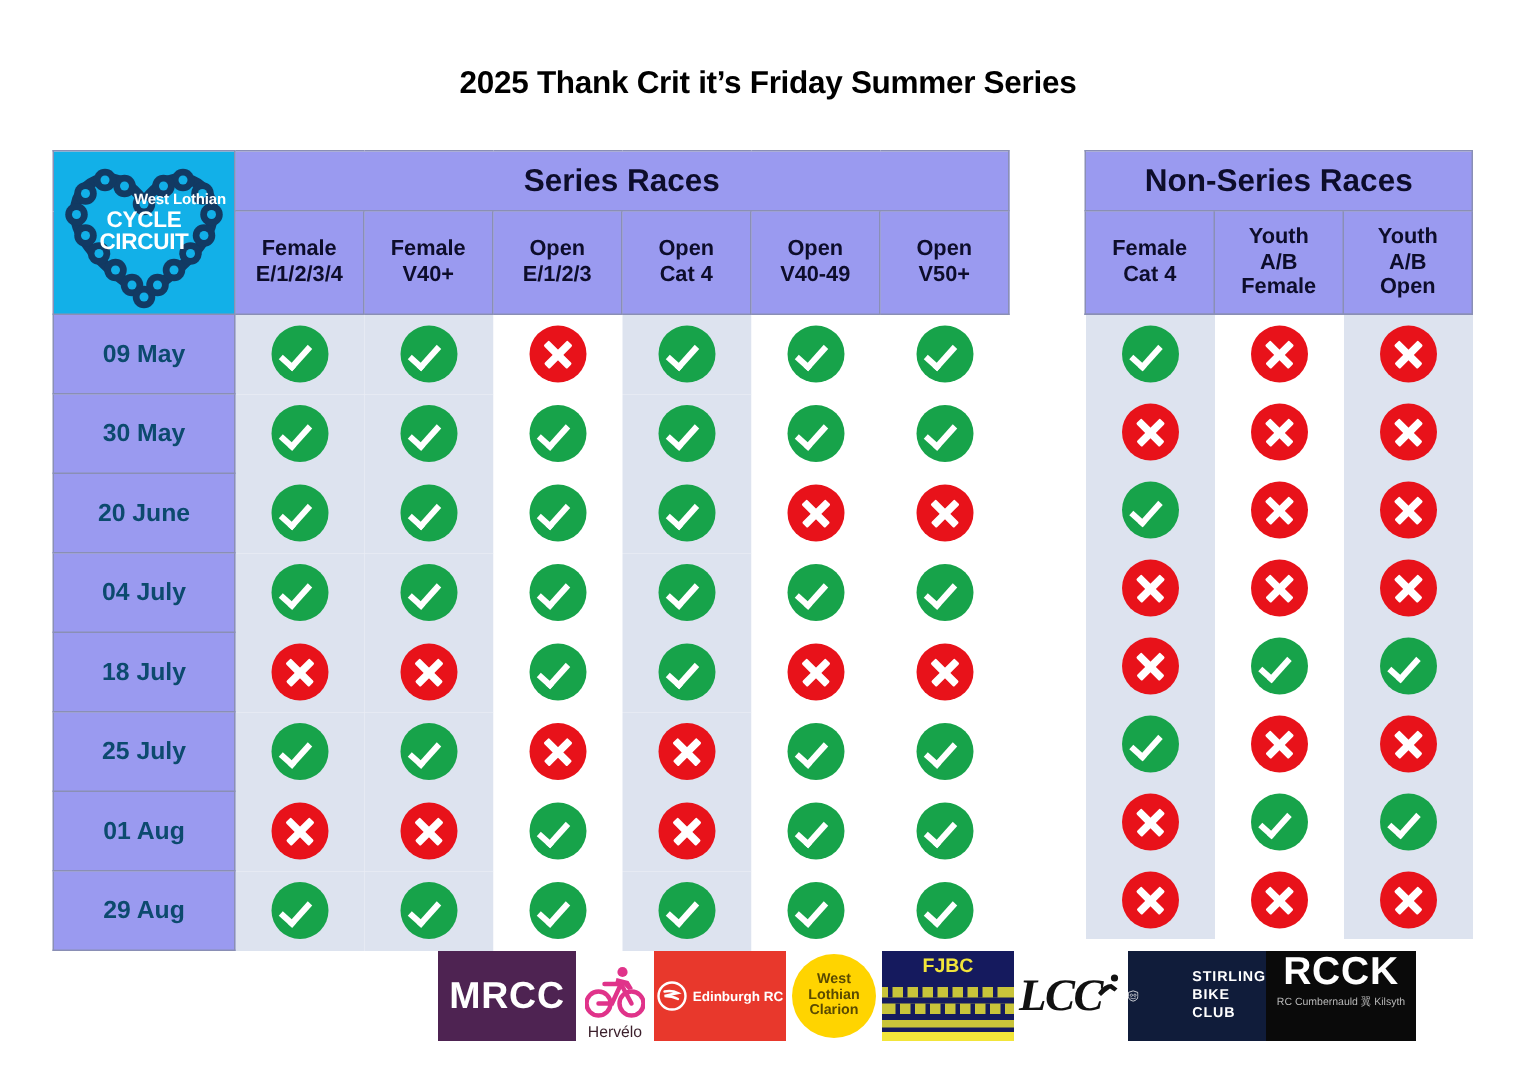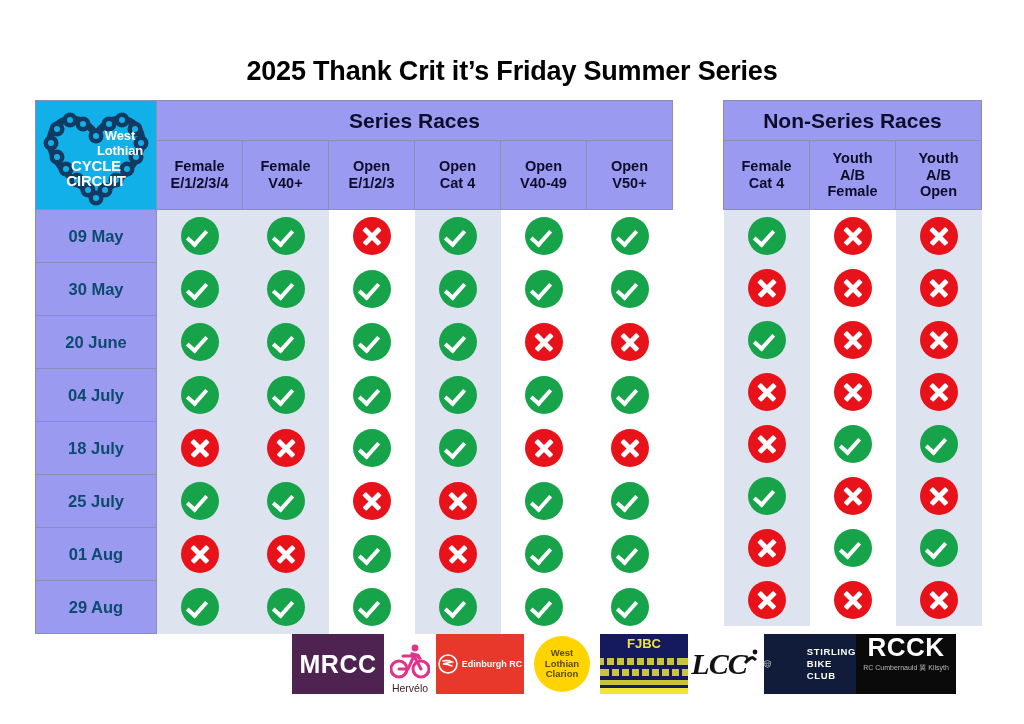--- a/index.html
+++ b/index.html
@@ -11,25 +11,25 @@
     width: 1024px;
     height: 724px;
     overflow: hidden;
     font-family: "Liberation Sans", sans-serif;
     position: relative;
   }
 
   
   #page-title {
     text-align: center;
-    font-size: 27px;
+    font-size: 21px;
     font-weight: bold;
     color: #000000;
     letter-spacing: -0.2px;
-    margin: 13px;
+    margin: 1px;
     padding-top: 43px;
     font-family: "Liberation Sans", sans-serif;
   }
 
   
   #tables-area {
     position: absolute;
     left: 0;
     top: 100px;
     width: 1024px;
@@ -93,21 +93,21 @@
   .logo-wrap svg { display: block; }
   .logo-txt {
     position: absolute;
     left: 0; right: 0;
     top: 26px;
     text-align: center;
     color: #ffffff;
     font-family: "Liberation Sans", sans-serif;
     pointer-events: none;
   }
-  .logo-txt .t1 { display:block; font-size: 13px; font-weight: bold; letter-spacing: -0.1px; padding-left: 48px; }
+  .logo-txt .t1 { display:block; font-size: 10px; font-weight: bold; letter-spacing: -0.1px; padding-left: 48px; }
   .logo-txt .t2 { display:block; font-size: 15px; font-weight: bold; line-height: 1.04; letter-spacing: -0.2px;}
 
   
   .date-cell {
     background: #9a9af0;
     color: #0c4a6e;
     font-size: 16.5px;
     font-weight: bold;
     text-align: center;
     height: 52px;
@@ -184,21 +184,21 @@
   .sp-herv {
     width: 52px; background: #ffffff; flex-direction: column;
     justify-content: flex-end; padding-bottom: 1px;
   }
   .sp-herv .lbl { font-size: 10.5px; color: #3b1f2b; font-family: "Liberation Sans", sans-serif; }
   .sp-edin {
     width: 88px; background: #e8382c; color: #ffffff;
     font-size: 9px; font-weight: bold; gap: 4px;
     font-family: "Liberation Sans", sans-serif;
   }
-  .sp-clarion { width: 76px; background: #ffffff; }
+  .sp-clarion { width: 64px; background: #ffffff; }
   .clarion-circle {
     width: 56px; height: 56px; border-radius: 50%; background: #ffd400;
     display: flex; align-items: center; justify-content: center;
     color: #5a4a00; font-size: 9.5px; font-weight: bold; text-align: center;
     line-height: 1.15; font-family: "Liberation Sans", sans-serif;
   }
   .sp-fjbc {
     width: 88px; background: #151a5e; color: #f2e53a;
     flex-direction: column; justify-content: flex-start;
     font-size: 13px; font-weight: bold; font-family: "Liberation Sans", sans-serif;

